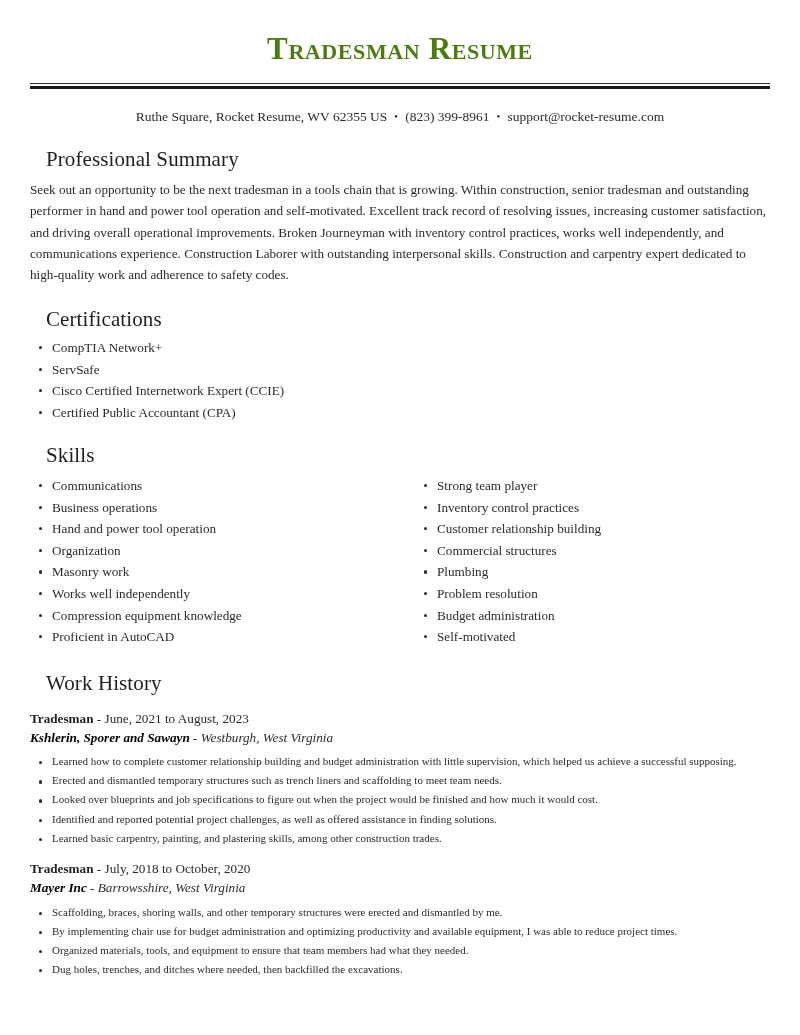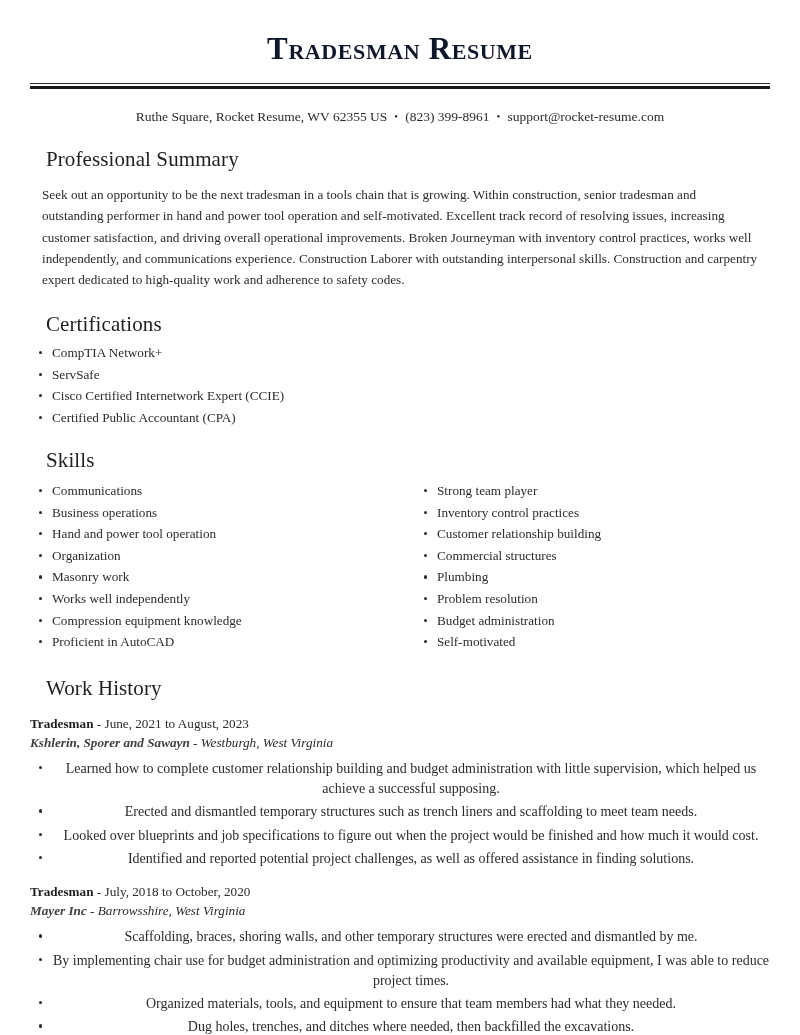--- a/index.html
+++ b/index.html
@@ -25,21 +25,21 @@
   .inner {
     padding: 0 30px;
   }
 
   
   .doc-title {
     text-align: center;
     font-size: 31px;
     font-weight: bold;
     letter-spacing: 0.6px;
-    color: #0f172a;
+    color: #4d7c0f;
     font-variant: small-caps;
     margin: 32px 0 0 0;
     line-height: 1.1;
     font-family: "Liberation Serif", "DejaVu Serif", serif;
   }
   .rule-group {
     margin: 17px 0 0 0;
     width: 740px;
   }
   .rule-thin {
@@ -81,21 +81,21 @@
     font-weight: normal;
     color: #1f1f1f;
     line-height: 1.25;
     margin: 0 0 7px 16px;
     letter-spacing: 0.1px;
   }
   .summary-text {
     font-size: 13.2px;
     line-height: 1.62;
     color: #2b2b2b;
-    margin: 12px;
+    margin: 0;
     text-align: left;
   }
 
   
   ul.bullets {
     list-style: none;
     margin: 2px 0 0 0;
     padding: 0;
   }
   ul.bullets > li {
@@ -156,39 +156,38 @@
   }
   .job-dash {
     color: #2b2b2b;
   }
   .job-dates {
     color: #2b2b2b;
   }
   .job-company {
     font-weight: bold;
     font-style: italic;
-    color: #404040;
+    color: #000000;
   }
   .job-location {
     font-style: italic;
     color: #2b2b2b;
   }
   ul.job-bullets {
     list-style: none;
     margin: 7px 0 0 0;
     padding: 0;
   }
   ul.job-bullets > li {
     position: relative;
     padding-left: 22px;
-    font-size: 14px;
+    font-size: 11px;
     line-height: 1.42;
     color: #2b2b2b;
     margin: 0 0 3.5px 0;
-    text-align: center;
   }
   ul.job-bullets > li:before {
     content: "";
     position: absolute;
     left: 9px;
     top: 7px;
     width: 3.2px;
     height: 3.2px;
     border-radius: 50%;
     background: #2b2b2b;
@@ -267,20 +266,21 @@
           <span class="job-title">Tradesman</span><span class="job-dash"> </span><span class="job-dash">-</span> <span class="job-dates">June, 2021 to August, 2023</span>
         </div>
         <div class="job-line">
           <span class="job-company">Kshlerin, Sporer and Sawayn</span> <span class="job-location">-</span> <span class="job-location">Westburgh, West Virginia</span>
         </div>
         <ul class="job-bullets">
           <li><span>Learned how to complete customer relationship building and budget administration with little supervision, which helped us achieve a successful supposing.</span></li>
           <li><span>Erected and dismantled temporary structures such as trench liners and scaffolding to meet team needs.</span></li>
           <li><span>Looked over blueprints and job specifications to figure out when the project would be finished and how much it would cost.</span></li>
           <li><span>Identified and reported potential project challenges, as well as offered assistance in finding solutions.</span></li>
+          <li><span>Learned basic carpentry, painting, and plastering skills, among other construction trades.</span></li>
         </ul>
       </div>
 
       <div class="job">
         <div class="job-line">
           <span class="job-title">Tradesman</span> <span class="job-dash">-</span> <span class="job-dates">July, 2018 to October, 2020</span>
         </div>
         <div class="job-line">
           <span class="job-company">Mayer Inc</span> <span class="job-location">-</span> <span class="job-location">Barrowsshire, West Virginia</span>
         </div>

